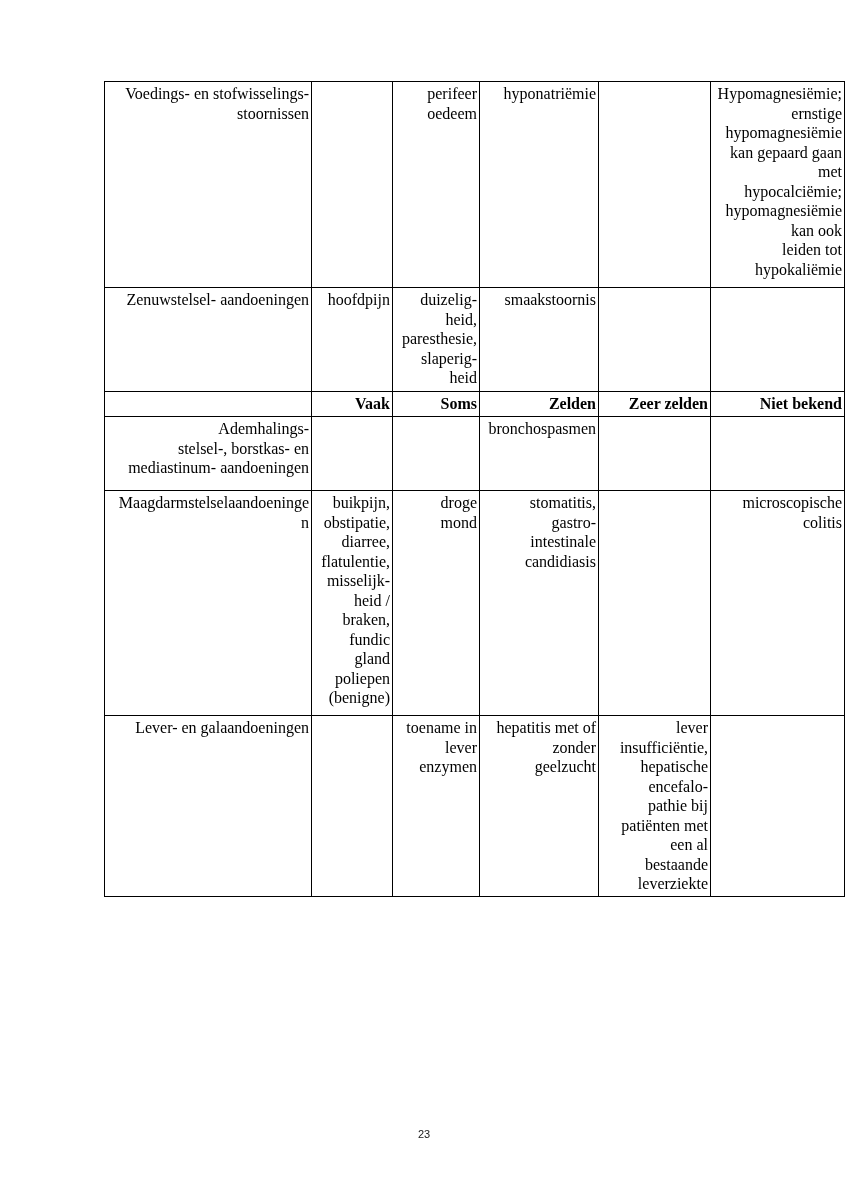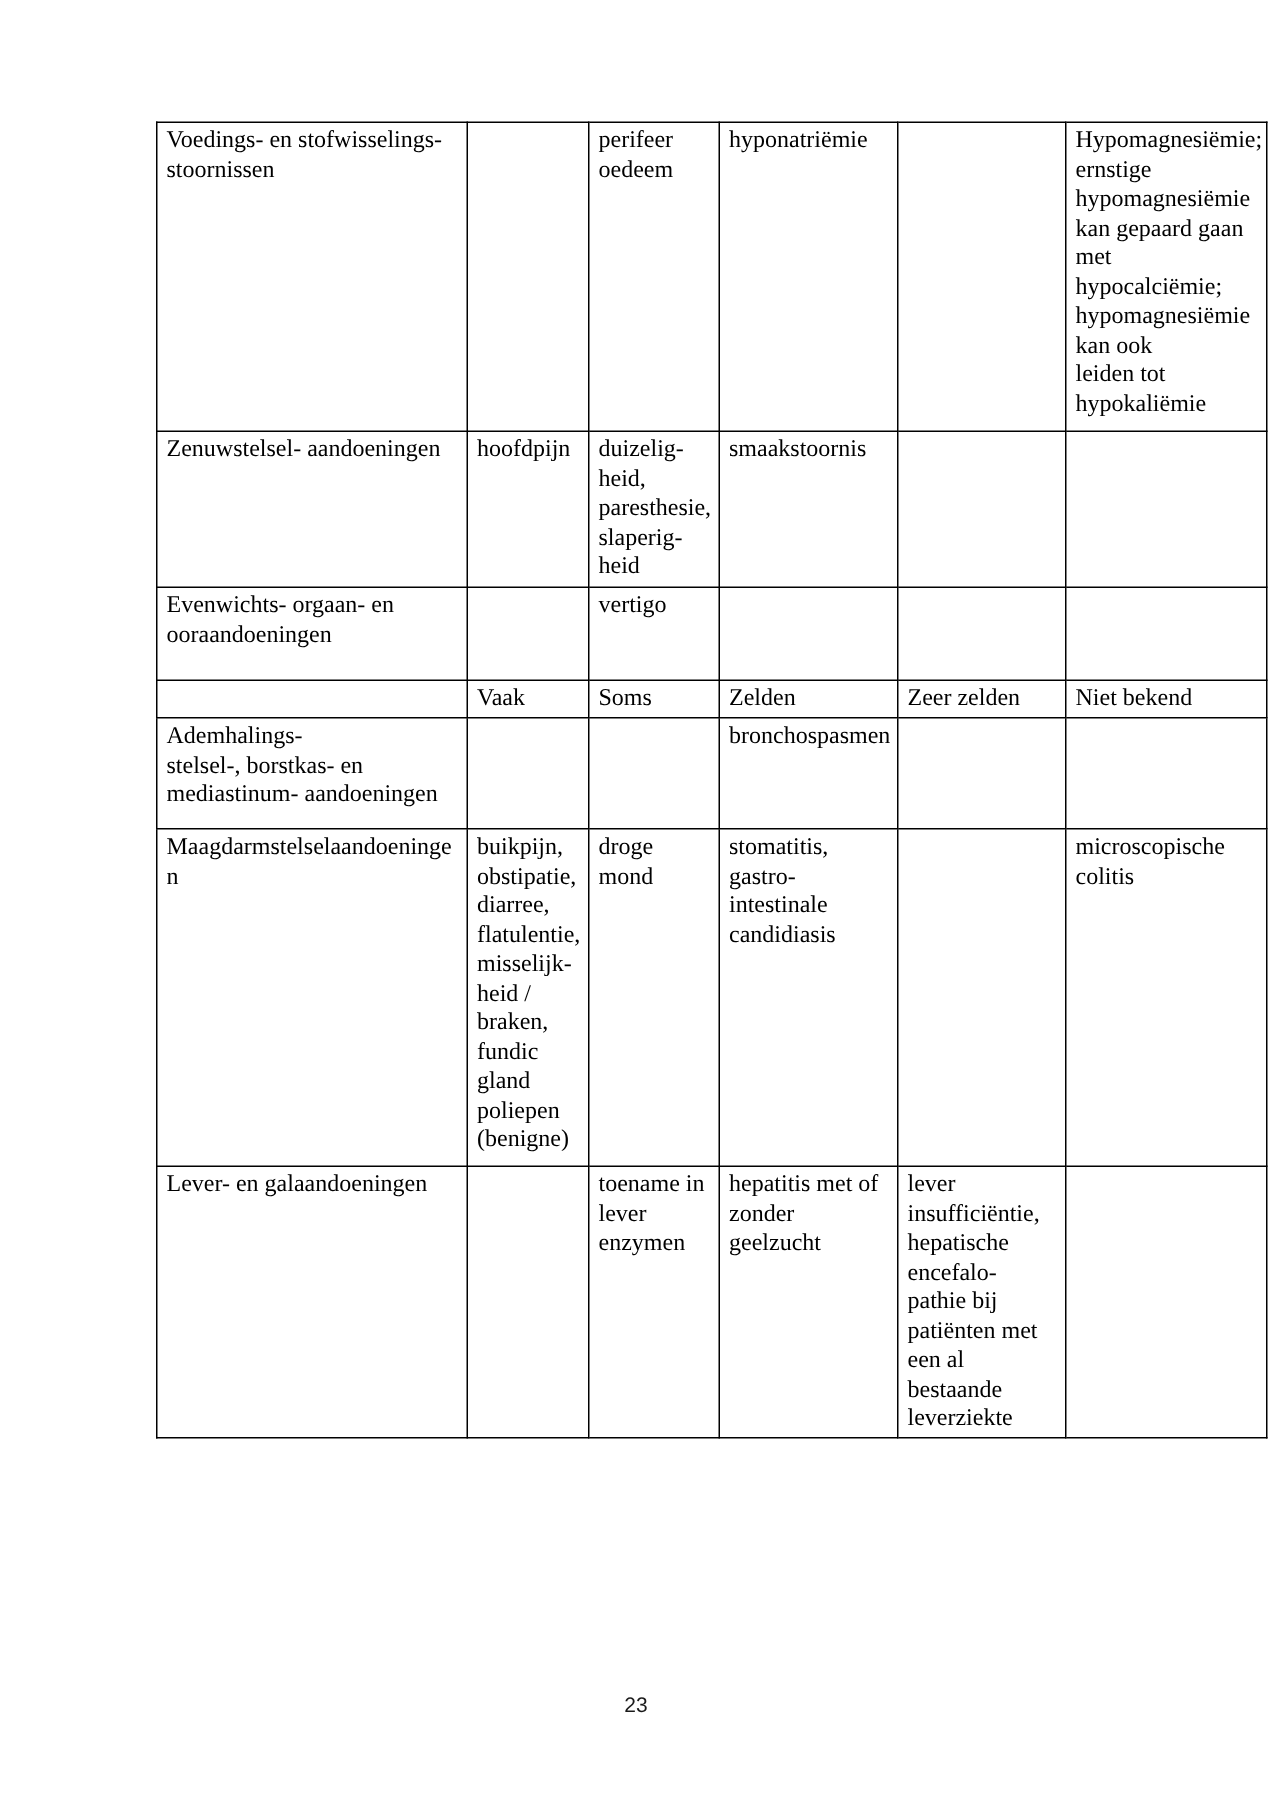--- a/index.html
+++ b/index.html
@@ -24,41 +24,41 @@
     left: 104px;
     top: 81px;
     width: 740px;
     border-collapse: collapse;
     table-layout: fixed;
   }
   table.adverse-table td,
   table.adverse-table th {
     border: 1px solid #000000;
     vertical-align: top;
-    text-align: left;
+    text-align: right;
     padding: 2px 2px 2px 6px;
     font-size: 16px;
     line-height: 19.5px;
     white-space: pre-line;
     overflow-wrap: break-word;
     font-weight: normal;
   }
   table.adverse-table th {
-    font-weight: normal;
+    font-weight: bold;
     white-space: nowrap;
     margin-top: 32px;
   }
   .footer {
     position: absolute;
     top: 1128px;
     left: 0;
     width: 848px;
     text-align: center;
     font-family: "Liberation Sans", "DejaVu Sans", sans-serif;
-    font-size: 14px;
+    font-size: 11px;
     color: #1a1a1a;
   }
 </style>
 </head>
 <body>
 
 <div class="page">
   <table class="adverse-table">
     <colgroup>
       <col style="width:207px">
@@ -90,29 +90,20 @@
         </tr>
         <tr style="height: 104px;">
           <td>Zenuwstelsel- aandoeningen</td>
           <td>hoofdpijn</td>
           <td>duizelig-
 heid,
 paresthesie,
 slaperig-
 heid</td>
           <td>smaakstoornis</td>
-          <td></td>
-          <td></td>
-        </tr>
-        <tr style="height: 62px;">
-          <td>Evenwichts- orgaan- en
-ooraandoeningen</td>
-          <td></td>
-          <td>vertigo</td>
-          <td></td>
           <td></td>
           <td></td>
         </tr>
         <tr style="height: 25px;">
           <th></th>
           <th>Vaak</th>
           <th>Soms</th>
           <th>Zelden</th>
           <th>Zeer zelden</th>
           <th>Niet bekend</th>

